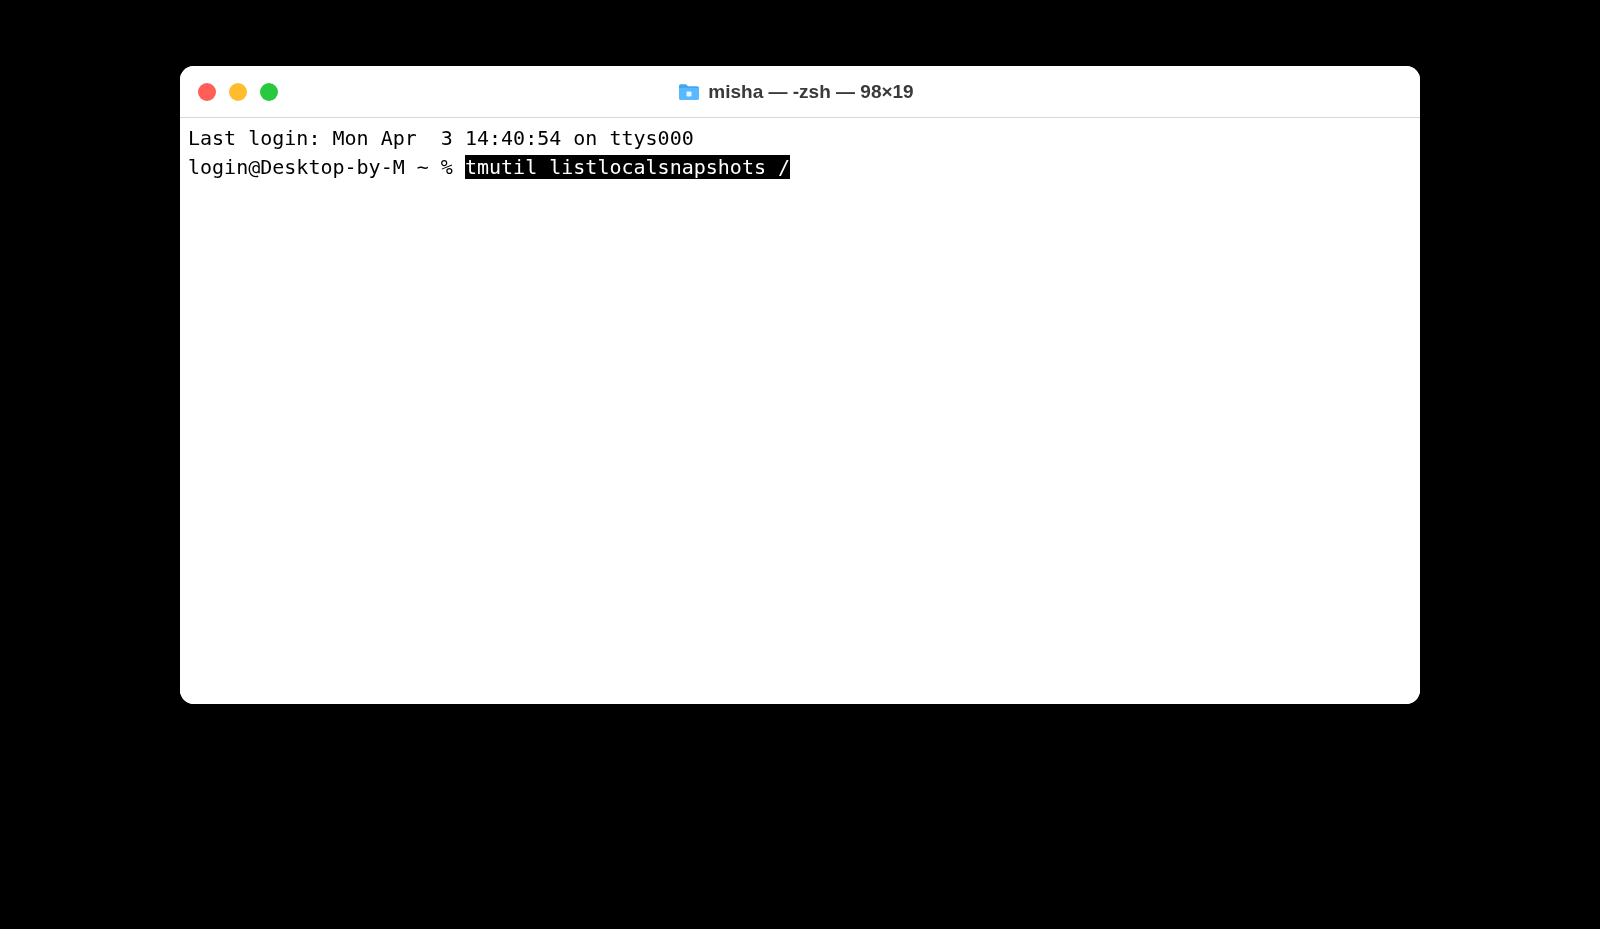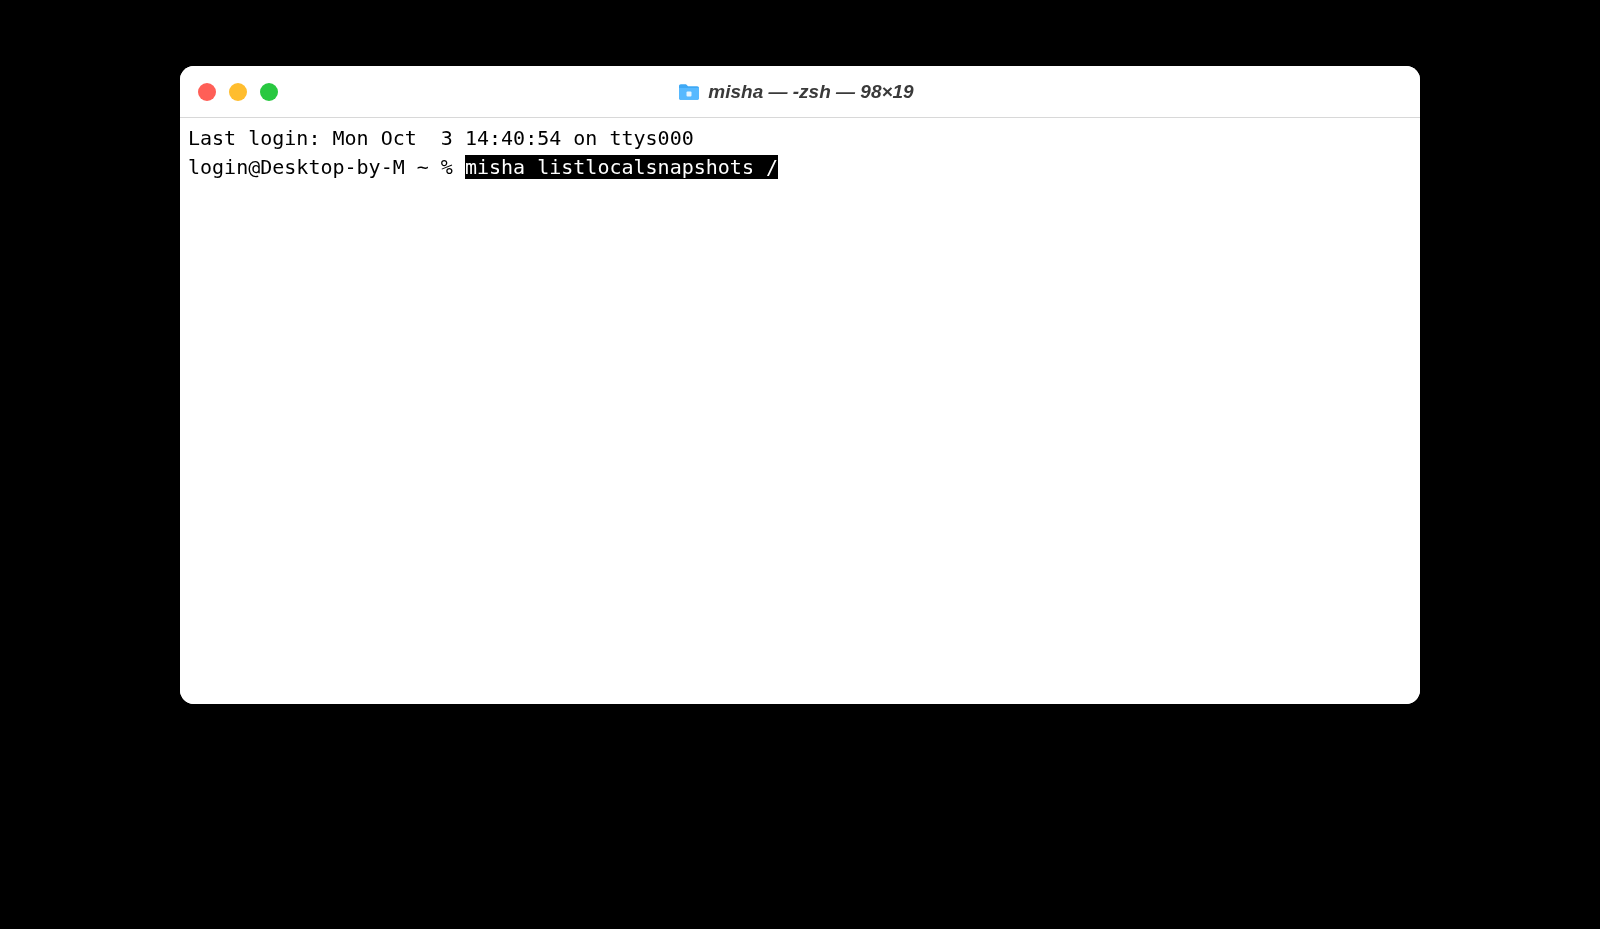--- a/index.html
+++ b/index.html
@@ -49,21 +49,20 @@
     .light.green { background: #28c840; }
     .title-center {
       position: absolute;
       left: 0;
       right: 8px;
       display: flex;
       align-items: center;
       justify-content: center;
       pointer-events: none;
       gap: 8px;
-      font-style: italic;
     }
     .folder-icon {
       width: 22px;
       height: 18px;
       position: relative;
     }
     .folder-icon svg {
       width: 100%;
       height: 100%;
     }
@@ -105,14 +104,14 @@
       <span class="folder-icon">
         <svg viewBox="0 0 22 18">
           <path d="M1 3 C1 2 1.8 1.2 2.8 1.2 L8 1.2 L10 3.2 L19.2 3.2 C20.2 3.2 21 4 21 5 L21 15 C21 16 20.2 16.8 19.2 16.8 L2.8 16.8 C1.8 16.8 1 16 1 15 Z" fill="#3fa9f5"></path>
           <path d="M1 5 L21 5 L21 15 C21 16 20.2 16.8 19.2 16.8 L2.8 16.8 C1.8 16.8 1 16 1 15 Z" fill="#57b9ff"></path>
           <rect x="8.5" y="8.5" width="5" height="5" rx="1" fill="#ffffff" opacity="0.85"></rect>
         </svg>
       </span>
       <span class="window-title">misha — -zsh — 98×19</span>
     </div>
   </div>
-  <div class="terminal-body"><span class="line">Last login: Mon Oct  3 14:40:54 on ttys000</span><span class="line"><span>login@Desktop-by-M ~ % </span><span class="selected-text">misha listlocalsnapshots /</span></span></div>
+  <div class="terminal-body"><span class="line">Last login: Mon Apr  3 14:40:54 on ttys000</span><span class="line"><span>login@Desktop-by-M ~ % </span><span class="selected-text">tmutil listlocalsnapshots /</span></span></div>
 </div>
 
 </body></html>

